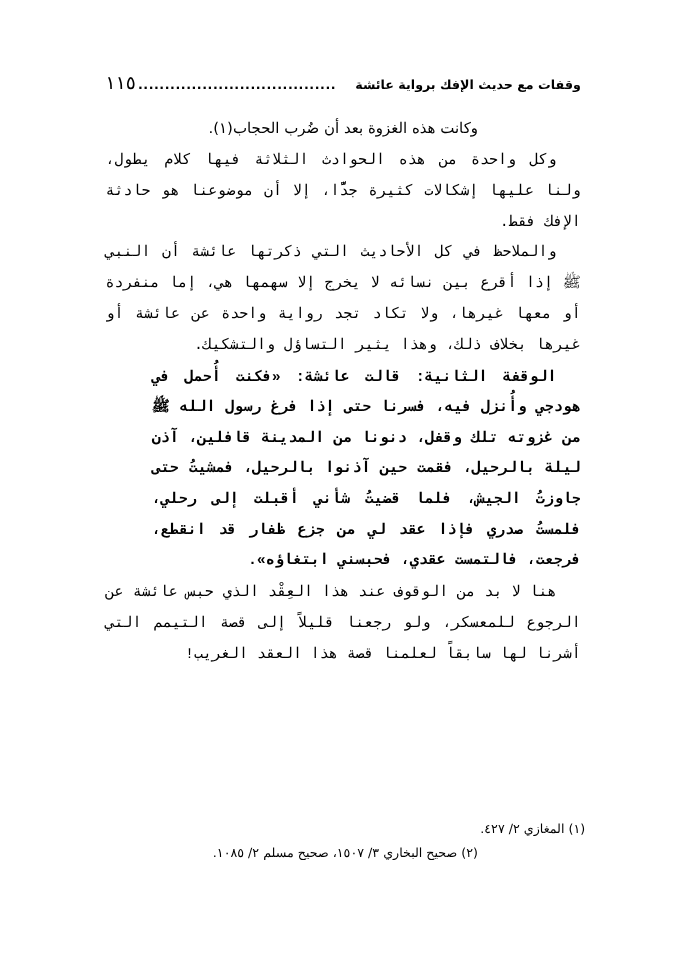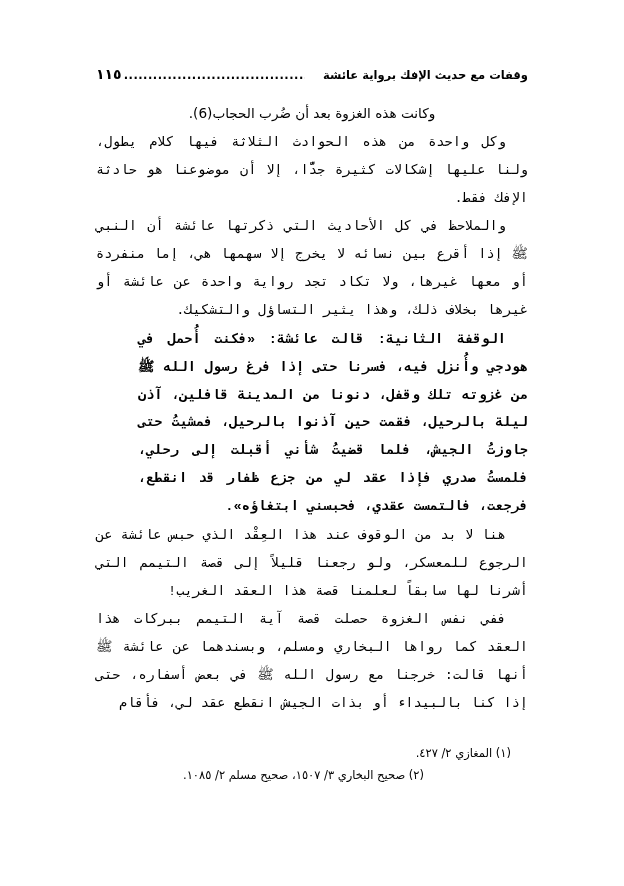--- a/index.html
+++ b/index.html
@@ -52,22 +52,22 @@
     flex: 1 1 auto;
     overflow: hidden;
     white-space: nowrap;
     font-size: 11.5px;
     letter-spacing: 0.5px;
     margin: 0 2px;
     direction: ltr;
     text-align: center;
   }
   .header .hnum {
-    font-size: 14px;
-    font-weight: bold;
+    font-size: 17px;
+    font-weight: normal;
   }
 
   
   .body {
     margin-top: 16px;
     direction: rtl;
     text-align: justify;
     text-align-last: right;
     font-size: 13.6px;
     line-height: 2.05;
@@ -86,21 +86,21 @@
     text-align-last: center;
   }
   .bold {
     font-weight: bold;
     margin-left: 42px;
   }
 
   
   .footnotes {
     position: absolute;
-    right: 113px;
+    right: 92px;
     left: 96px;
     top: 742px;
     direction: rtl;
     font-size: 11.5px;
     line-height: 1.95;
     text-align: right;
   }
   .fn {
     margin: 0;
     text-align: center;
@@ -115,26 +115,25 @@
 
   <div class="content">
 
     <div class="header">
       <span class="htitle">وقفات مع حديث الإفك برواية عائشة</span>
       <span class="hdots">................................................</span>
       <span class="hnum">١١٥</span>
     </div>
 
     <div class="body">
-      <p class="center">وكانت هذه الغزوة بعد أن ضُرب الحجاب(6).</p>
+      <p class="center">وكانت هذه الغزوة بعد أن ضُرب الحجاب(١).</p>
       <p class="indent">وكل واحدة من هذه الحوادث الثلاثة فيها كلام يطول، ولنا عليها إشكالات كثيرة جدًّا، إلا أن موضوعنا هو حادثة الإفك فقط.</p>
       <p class="indent">والملاحظ في كل الأحاديث التي ذكرتها عائشة أن النبي ﷺ إذا أقرع بين نسائه لا يخرج إلا سهمها هي، إما منفردة أو معها غيرها، ولا تكاد تجد رواية واحدة عن عائشة أو غيرها بخلاف ذلك، وهذا يثير التساؤل والتشكيك.</p>
       <p class="indent bold">الوقفة الثانية: قالت عائشة: «فكنت أُحمل في هودجي وأُنزل فيه، فسرنا حتى إذا فرغ رسول الله ﷺ من غزوته تلك وقفل، دنونا من المدينة قافلين، آذن ليلة بالرحيل، فقمت حين آذنوا بالرحيل، فمشيتُ حتى جاوزتُ الجيش، فلما قضيتُ شأني أقبلت إلى رحلي، فلمستُ صدري فإذا عقد لي من جزع ظفار قد انقطع، فرجعت، فالتمست عقدي، فحبسني ابتغاؤه».</p>
       <p class="indent">هنا لا بد من الوقوف عند هذا العِقْد الذي حبس عائشة عن الرجوع للمعسكر، ولو رجعنا قليلاً إلى قصة التيمم التي أشرنا لها سابقاً لعلمنا قصة هذا العقد الغريب!</p>
-      <p class="indent">ففي نفس الغزوة حصلت قصة آية التيمم ببركات هذا العقد كما رواها البخاري ومسلم، وبسندهما عن عائشة ﷺ أنها قالت: خرجنا مع رسول الله ﷺ في بعض أسفاره، حتى إذا كنا بالبيداء أو بذات الجيش انقطع عقد لي، فأقام</p>
     </div>
 
   </div>
 
   <div class="footnotes">
 
     <p class="fn fn1">(١) المغازي ٢/ ٤٢٧.</p>
     <p class="fn fn2">(٢) صحيح البخاري ٣/ ١٥٠٧، صحيح مسلم ٢/ ١٠٨٥.</p>
   </div>
 

